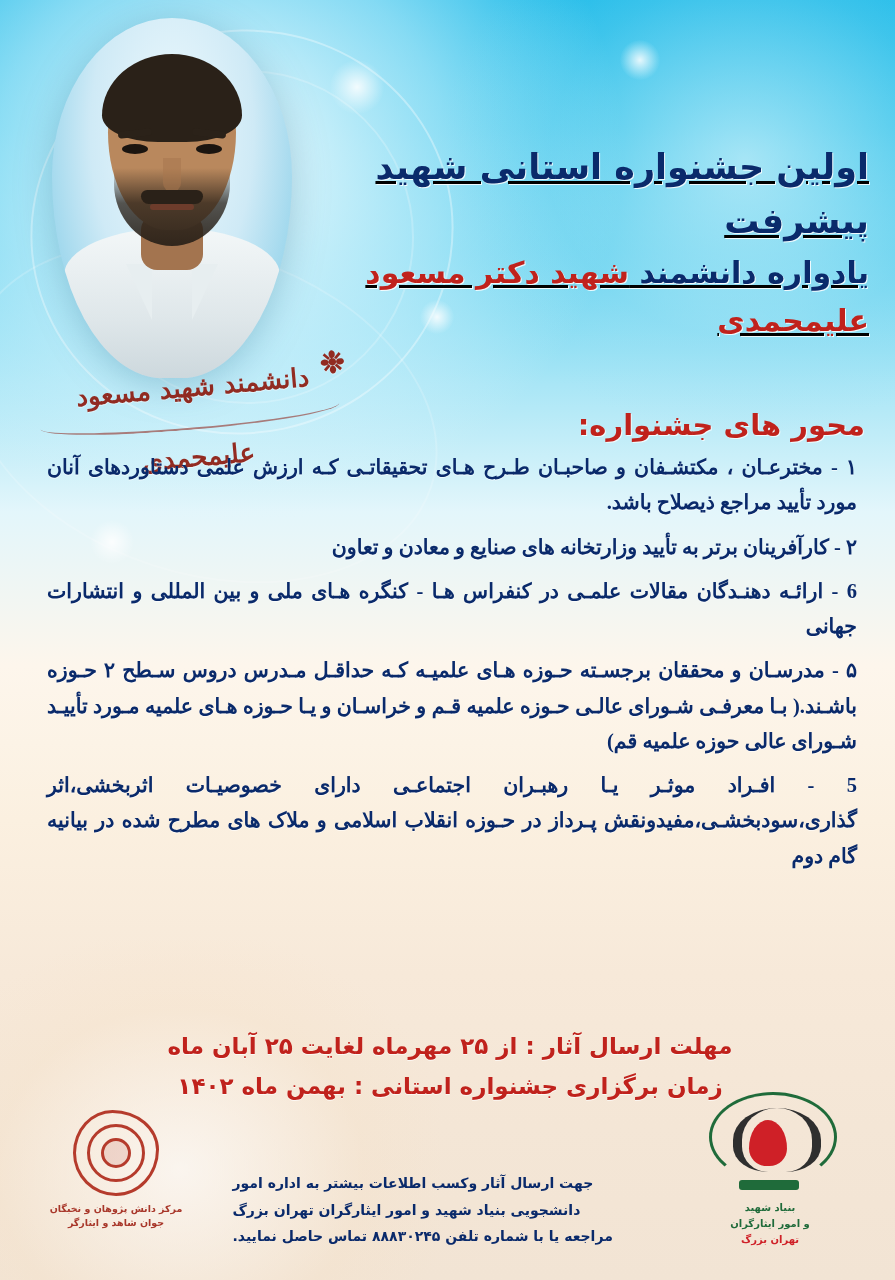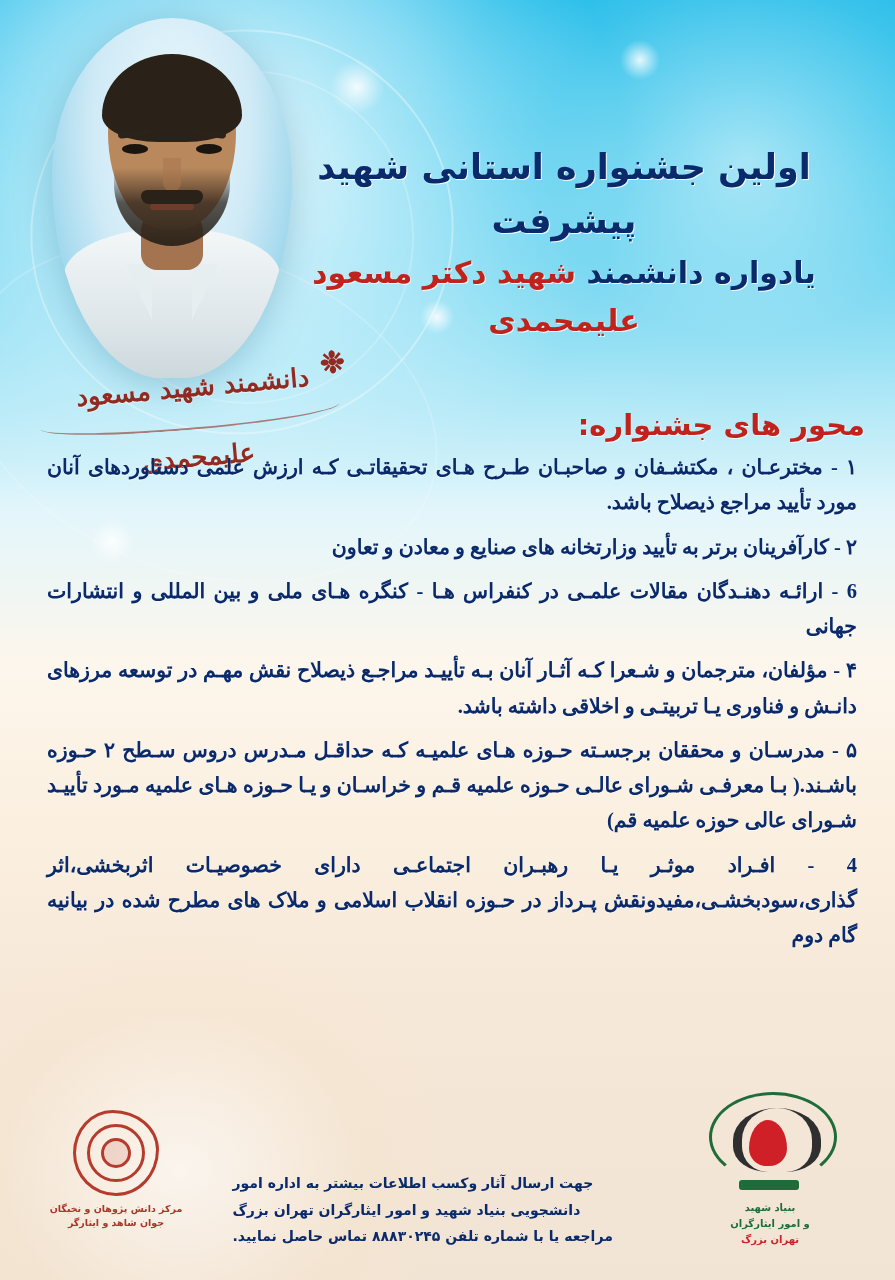--- a/index.html
+++ b/index.html
@@ -250,21 +250,22 @@
     font-size: 30px;
     line-height: 46px;
   }
 
   
   .headline {
     position: absolute;
     right: 26px;
     top: 140px;
     width: 610px;
-    text-align: center;
+    text-align: right;
+    text-decoration: underline;
   }
   .headline .l1 {
     font-size: 35px;
     font-weight: bold;
     color: #0a2a6b;
     letter-spacing: -0.5px;
     line-height: 1.55;
     text-shadow: 1px 1px 0 rgba(255,255,255,0.85);
   }
   .headline .l2 {
@@ -487,25 +488,28 @@
       <span>یادواره دانشمند </span><span class="hl-red">شهید دکتر مسعود علیمحمدی</span>
     </div>
   </div>
 
   <div class="axis-title">محور های جشنواره:</div>
 
   <div class="axis-list">
     <div class="axis-item">۱ - مخترعـان ، مکتشـفان و صاحبـان طـرح هـای تحقیقاتـی کـه ارزش علمی دستاوردهای آنان مورد تأیید مراجع ذیصلاح باشد.</div>
     <div class="axis-item">۲ - کارآفرینان برتر به تأیید وزارتخانه های صنایع و معادن و تعاون</div>
     <div class="axis-item">6 - ارائـه دهنـدگان مقالات علمـی در کنفراس هـا - کنگره هـای ملی و بین المللی و انتشارات جهانی</div>
-    <div class="axis-item">۴ - مؤلفان، مترجمان و شـعرا کـه آثـار آنان بـه تأییـد مراجـع ذیصلاح نقش مهـم در توسعه مرزهای دانـش و فناوری یـا تربیتـی و اخلاقی داشته باشد.</div>
     <div class="axis-item">۵ - مدرسـان و محققان برجسـته حـوزه هـای علمیـه کـه حداقـل مـدرس دروس سـطح ۲ حـوزه باشـند.( بـا معرفـی شـورای عالـی حـوزه علمیه قـم و خراسـان و یـا حـوزه هـای علمیه مـورد تأییـد شـورای عالی حوزه علمیه قم)</div>
-    <div class="axis-item">4 - افـراد موثـر یـا رهبـران اجتماعـی دارای خصوصیـات اثربخشی،اثر گذاری،سودبخشـی،مفیدونقش پـرداز در حـوزه انقلاب اسلامی و ملاک های مطرح شده در بیانیه گام دوم</div>
-  </div>
-
+    <div class="axis-item">5 - افـراد موثـر یـا رهبـران اجتماعـی دارای خصوصیـات اثربخشی،اثر گذاری،سودبخشـی،مفیدونقش پـرداز در حـوزه انقلاب اسلامی و ملاک های مطرح شده در بیانیه گام دوم</div>
+  </div>
+
+  <div class="deadlines">
+    <div class="deadline-line">مهلت ارسال آثار : از ۲۵ مهرماه لغایت ۲۵ آبان ماه</div>
+    <div class="deadline-line">زمان برگزاری جشنواره استانی : بهمن ماه ۱۴۰۲</div>
+  </div>
 
   <div class="footnote">
     <div>جهت ارسال آثار وکسب اطلاعات بیشتر به اداره امور</div>
     <div>دانشجویی بنیاد شهید و امور ایثارگران تهران بزرگ</div>
     <div>مراجعه یا با شماره تلفن ۸۸۸۳۰۲۴۵ تماس حاصل نمایید.</div>
   </div>
 
   <div class="logo-left">
     <div class="mark">
       <div class="ring"></div>

